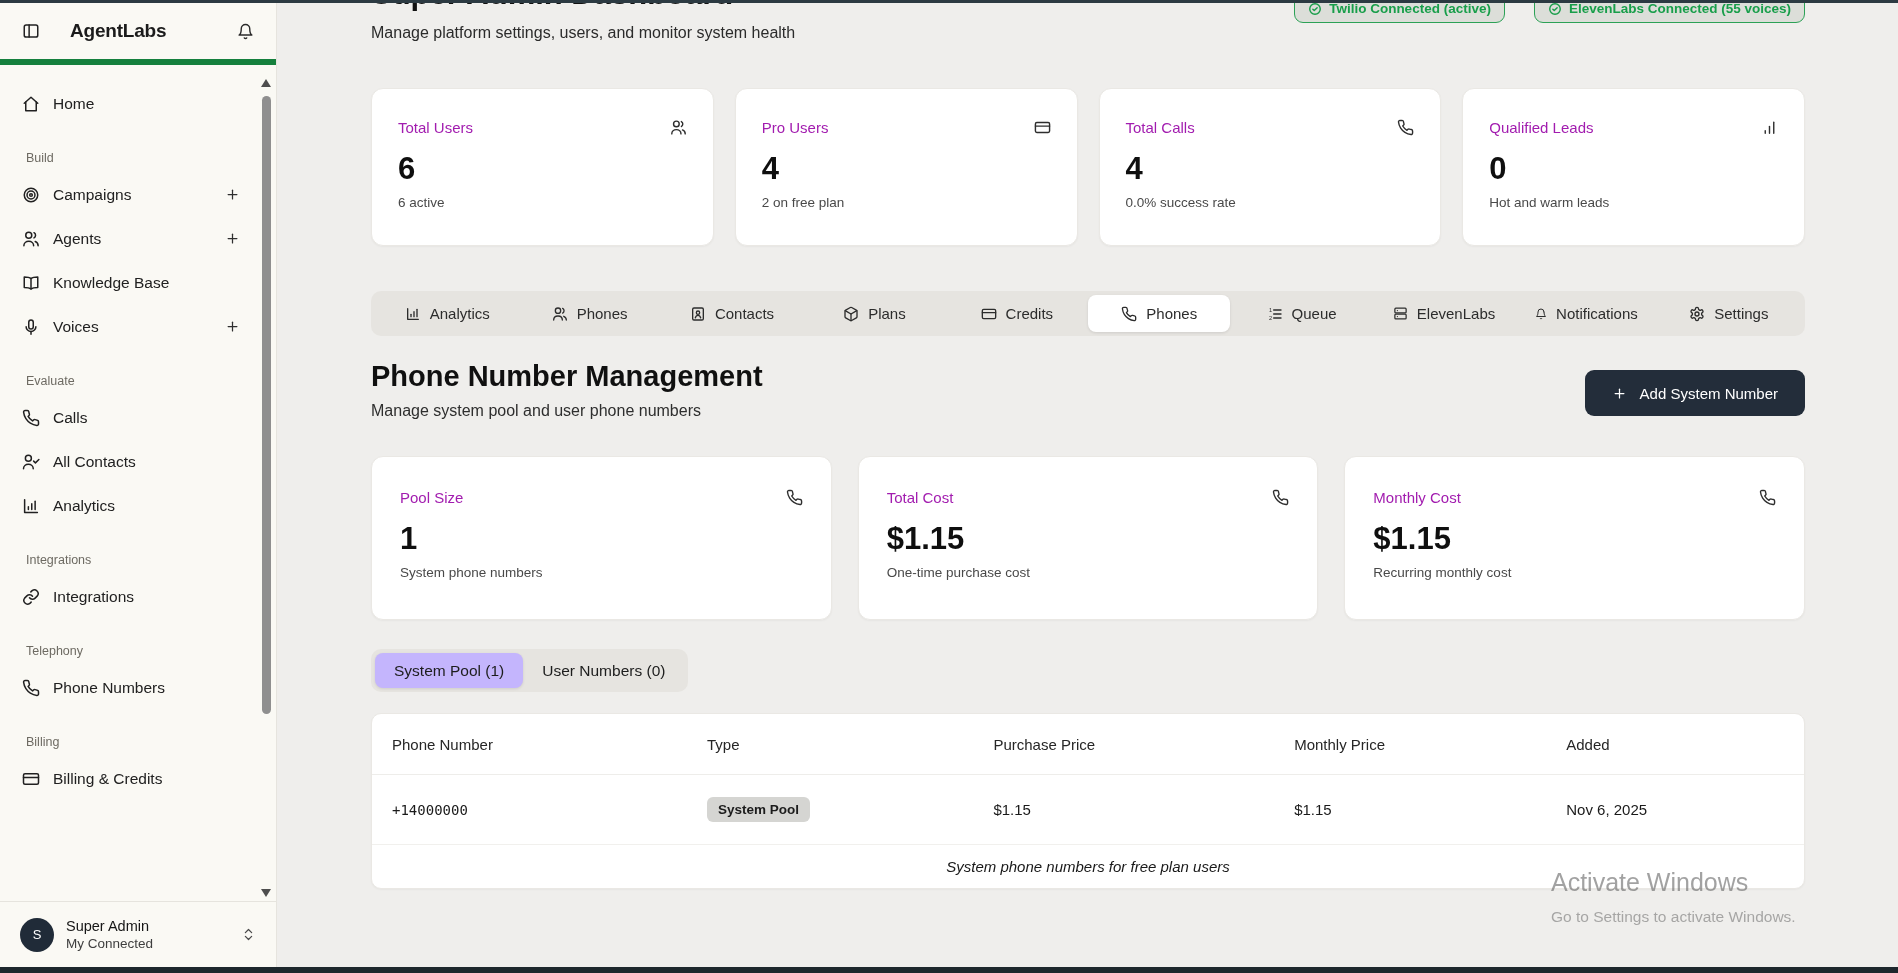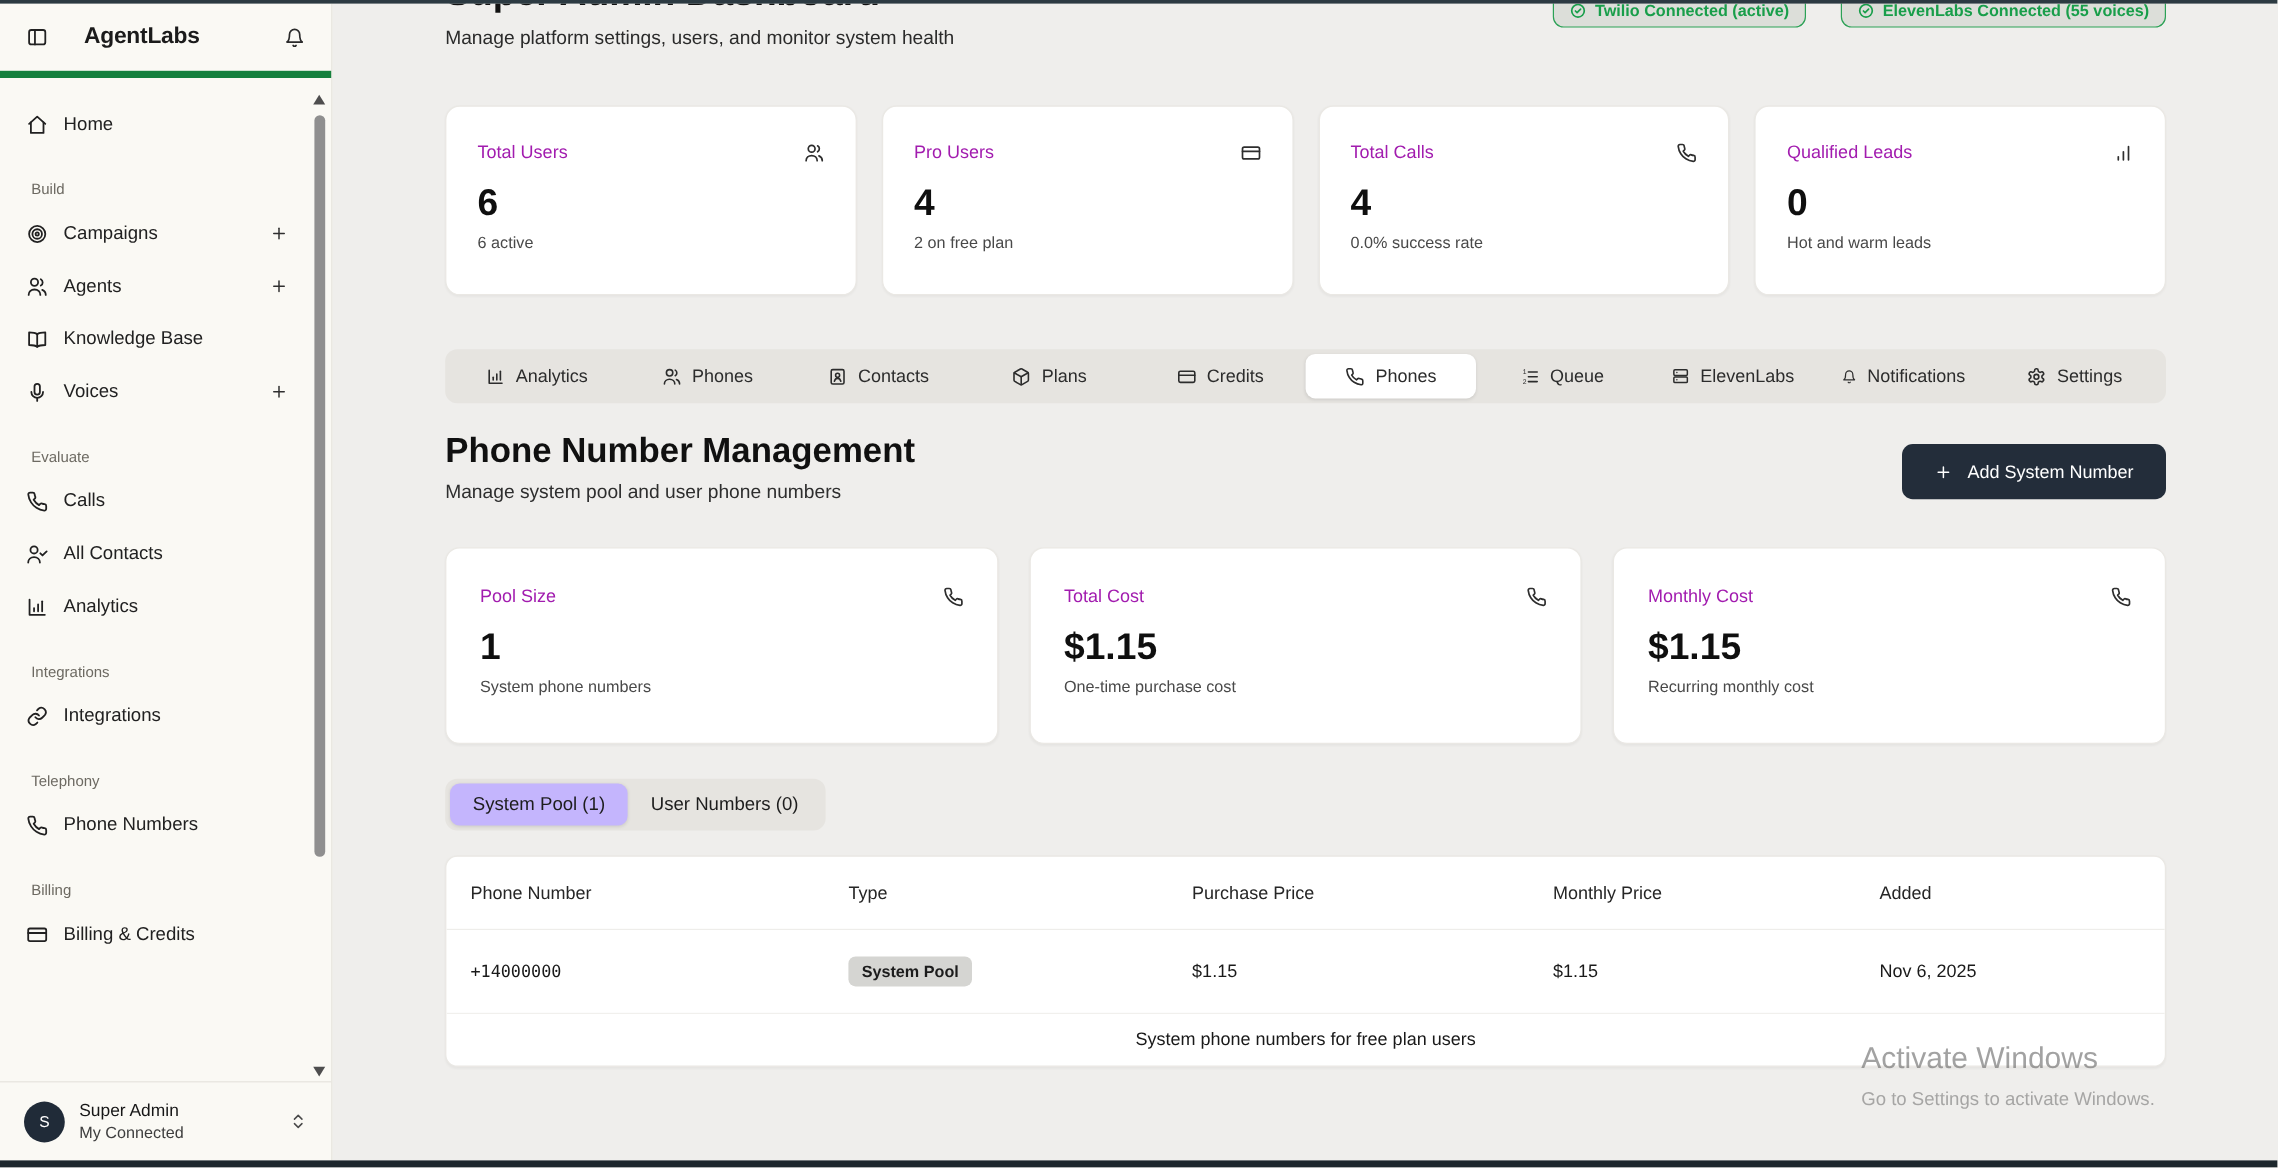--- a/index.html
+++ b/index.html
@@ -77,21 +77,21 @@
   .seg-opt { height:35px; padding:0 19px; display:flex; align-items:center; font-size:15.5px; color:#1d1d1d; border-radius:8px; white-space:nowrap; }
   .seg-opt.active { background:#c4b5fd; box-shadow:0 1px 3px rgba(0,0,0,.10); }
 
   .table-card { margin-top:21px; border-radius:10px; overflow:hidden; }
   .t-head, .t-row { display:grid; grid-template-columns:22% 20% 21% 19% 18%; align-items:center; }
   .t-head { height:61px; border-bottom:1px solid #eeedea; font-size:15px; color:#262626; }
   .t-row { height:70px; border-bottom:1px solid #f1f0ed; font-size:15px; color:#1a1a1a; }
   .t-cell { padding-left:20px; }
   .mono { font-family:"DejaVu Sans Mono", monospace; font-size:14px; }
   .type-badge { display:inline-block; background:#d5d5d2; border-radius:6px; padding:5px 11px; font-size:13.5px; font-weight:700; color:#1c1c1c; }
-  .t-caption { height:43px; display:flex; align-items:center; justify-content:center; font-size:15px; color:#191919; }
+  .t-caption { height:43px; display:flex; align-items:center; justify-content:center; font-size:15px; color:#191919;font-style:italic; }
 
   .watermark { position:absolute; left:1551px; top:868px; z-index:8; pointer-events:none; }
   .wm1 { font-size:25px; color:rgba(105,105,105,.62); }
   .wm2 { font-size:15.5px; color:rgba(105,105,105,.55); margin-top:11px; }
 </style>
 </head>
 <body>
 
 <div class="strip-top"></div>
 <div class="strip-bottom"></div>

